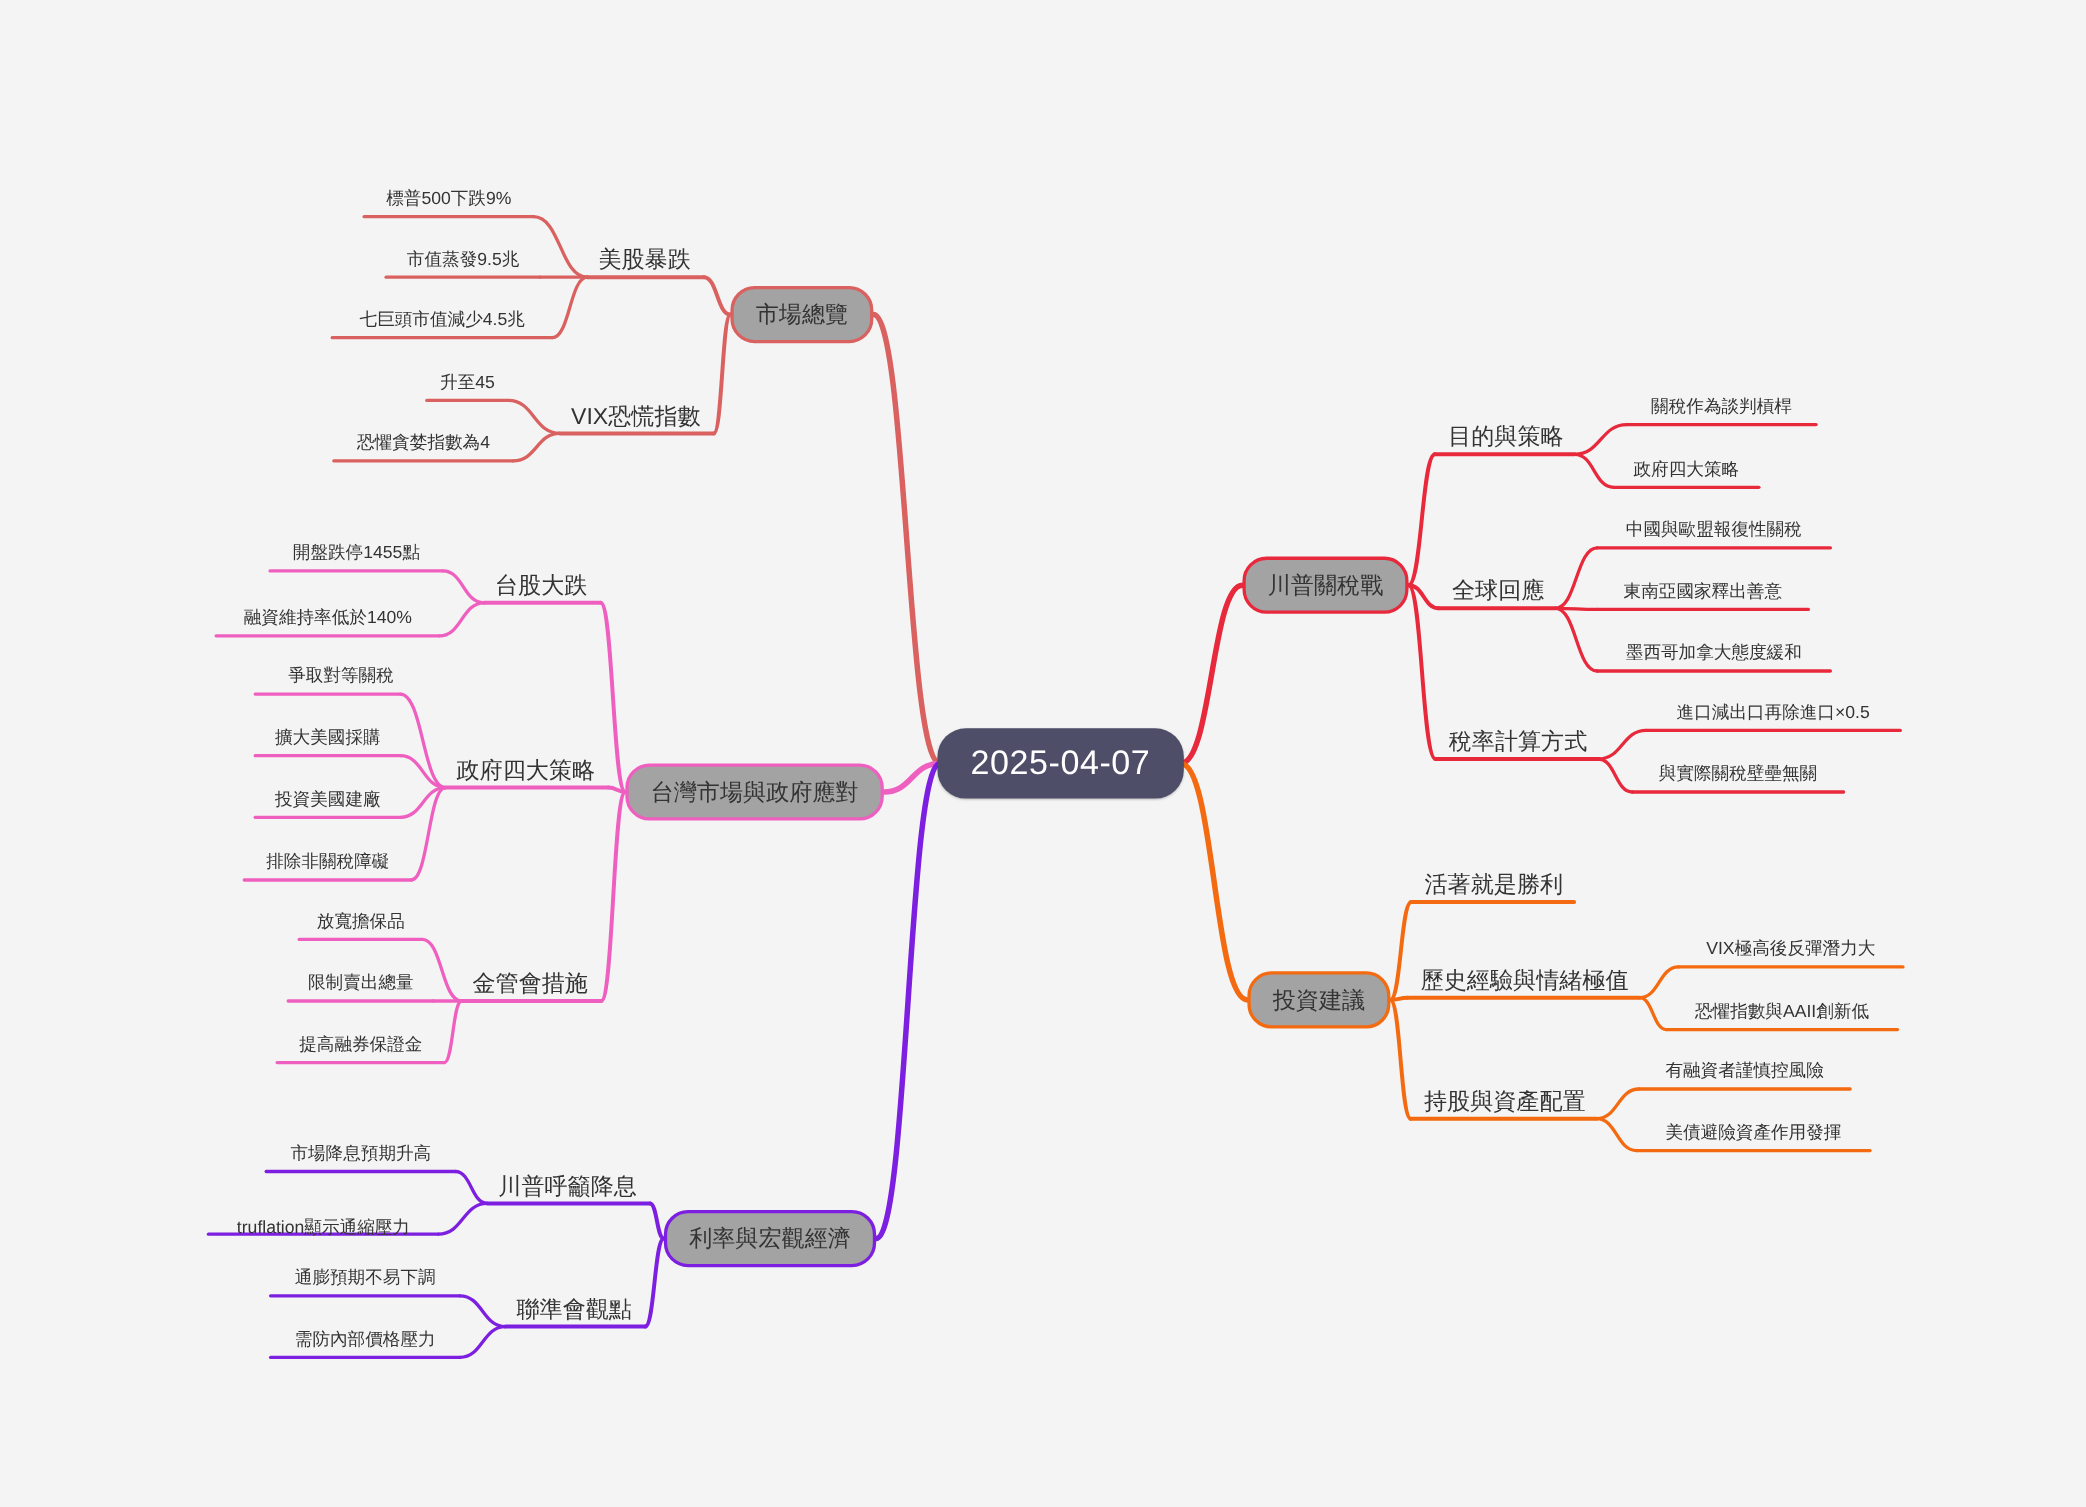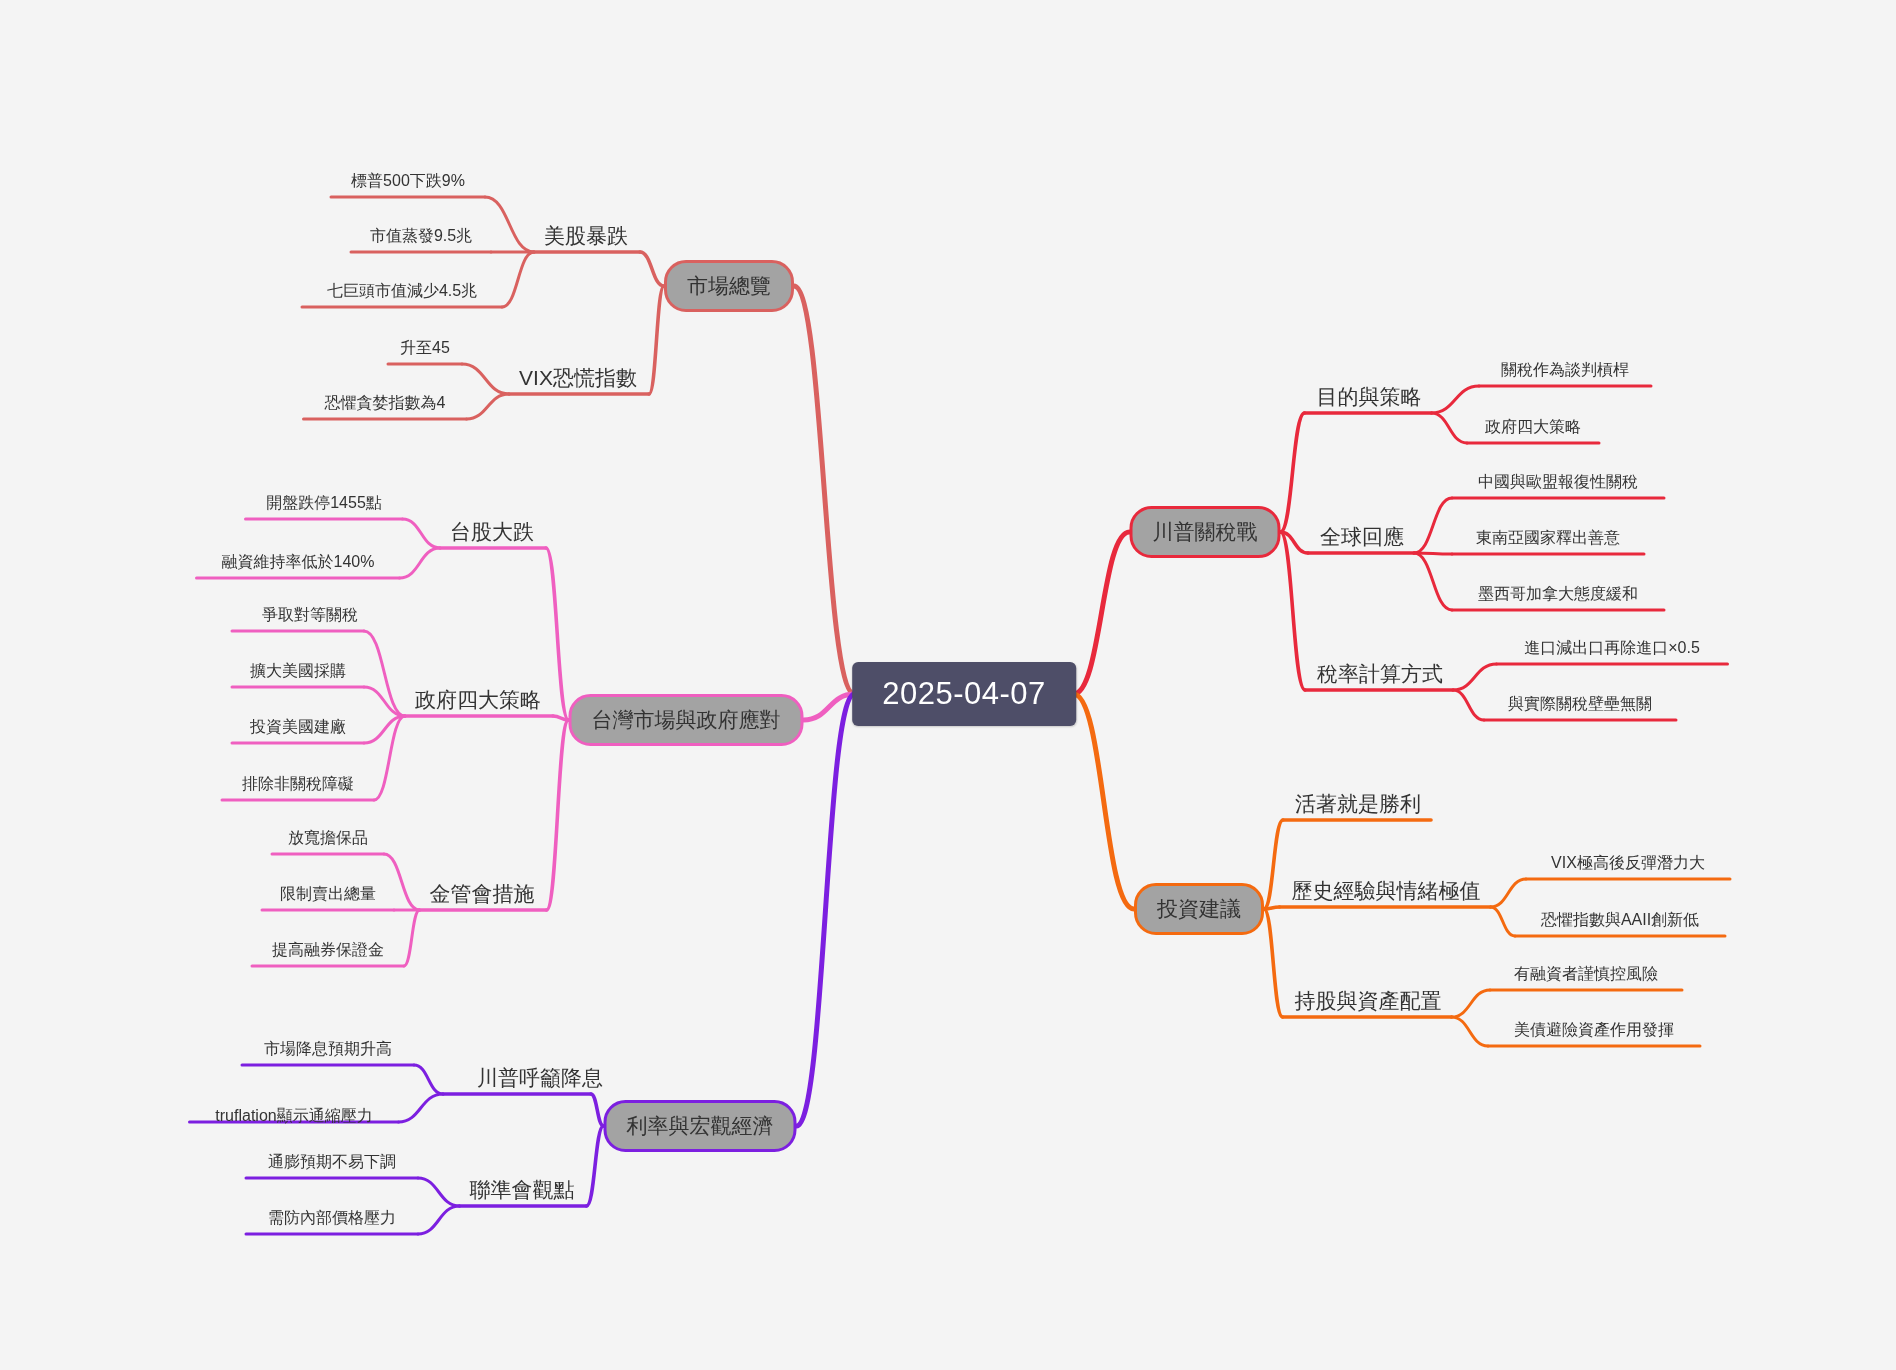--- a/index.html
+++ b/index.html
@@ -1,21 +1,21 @@
 <!DOCTYPE html>
 <html><head>
 <meta charset="utf-8">
 <style>
   html,body{margin:0;padding:0;background:#f4f4f4;}
   body{font-family:"Liberation Sans","DejaVu Sans",sans-serif;}
   #stage{position:relative;width:1896px;height:1370px;background:#f4f4f4;overflow:hidden;}
   #wires{position:absolute;left:0;top:0;width:1896px;height:1370px;}
   .node{position:absolute;white-space:nowrap;transform:translate(-50%,-50%);}
   .root{
-    background:#4e4e68;color:#ffffff;border-radius:6px;
+    background:#4e4e68;color:#ffffff;border-radius:26px;
     padding:14px 30px;font-size:31px;letter-spacing:.5px;
     box-shadow:0 1px 2px rgba(0,0,0,.18);
   }
   .l1{
     background:#a3a3a3;border:3px solid #888;border-radius:22px;
     padding:9px 20px;font-size:21px;color:#333;
   }
   .l2{font-size:21px;color:#333;background:transparent;}
   .l3{font-size:16px;color:#333;background:transparent;}
 </style>
@@ -130,21 +130,21 @@
       <div class="node l2" style="left: 478px; top: 700px;">政府四大策略</div>
       <div class="node l3" style="left: 298px; top: 615px; margin-left: 12px;">爭取對等關稅</div>
       <div class="node l3" style="left: 298px; top: 671px;">擴大美國採購</div>
       <div class="node l3" style="left: 298px; top: 727px;">投資美國建廠</div>
       <div class="node l3" style="left: 298px; top: 784px;">排除非關稅障礙</div>
       <div class="node l2" style="left: 482px; top: 894px;">金管會措施</div>
       <div class="node l3" style="left: 328px; top: 838px;">放寬擔保品</div>
       <div class="node l3" style="left: 328px; top: 894px;">限制賣出總量</div>
       <div class="node l3" style="left: 328px; top: 950px;">提高融券保證金</div>
       <div class="node l1" style="left: 700px; top: 1126px; border-color: rgb(124, 31, 224);">利率與宏觀經濟</div>
-      <div class="node l2" style="left: 540px; top: 1078px; font-family: Liberation Mono, monospace;">川普呼籲降息</div>
+      <div class="node l2" style="left: 516px; top: 1078px; font-family: Liberation Mono, monospace;">川普呼籲降息</div>
       <div class="node l3" style="left: 328px; top: 1049px;">市場降息預期升高</div>
       <div class="node l3" style="left: 294px; top: 1116px;">truflation顯示通縮壓力</div>
       <div class="node l2" style="left: 522px; top: 1190px;">聯準會觀點</div>
       <div class="node l3" style="left: 332px; top: 1162px;">通膨預期不易下調</div>
       <div class="node l3" style="left: 332px; top: 1218px;">需防內部價格壓力</div>
       <div class="node l1" style="left: 1205px; top: 532px; border-color: rgb(232, 41, 60);">川普關稅戰</div>
       <div class="node l2" style="left: 1369px; top: 397px;">目的與策略</div>
       <div class="node l3" style="left: 1565px; top: 370px;">關稅作為談判槓桿</div>
       <div class="node l3" style="left: 1533px; top: 427px;">政府四大策略</div>
       <div class="node l2" style="left: 1362px; top: 537px;">全球回應</div>

